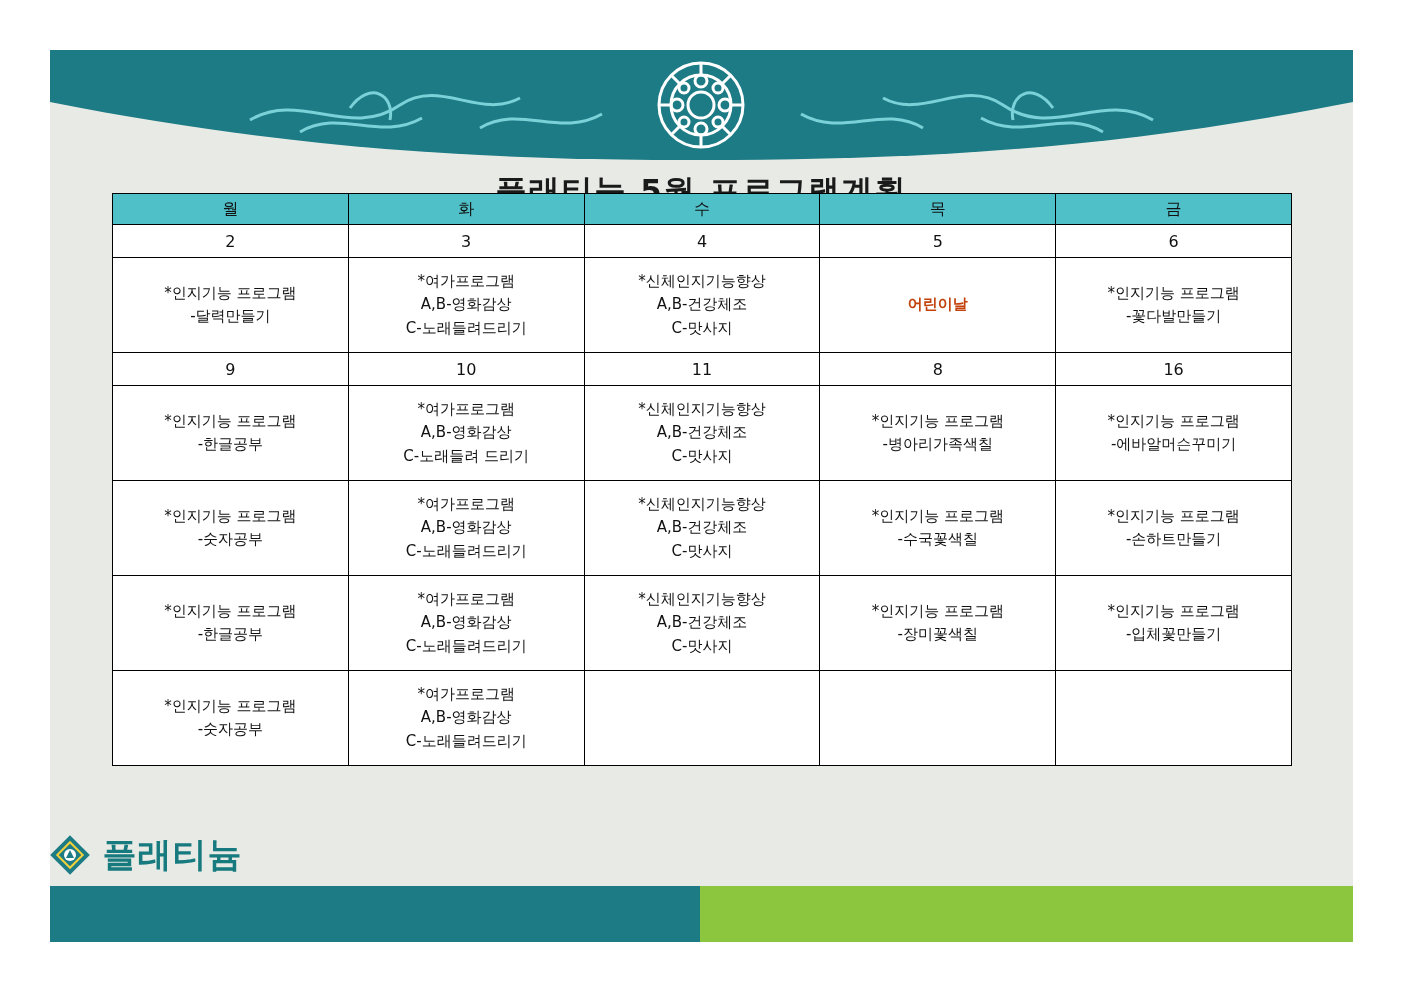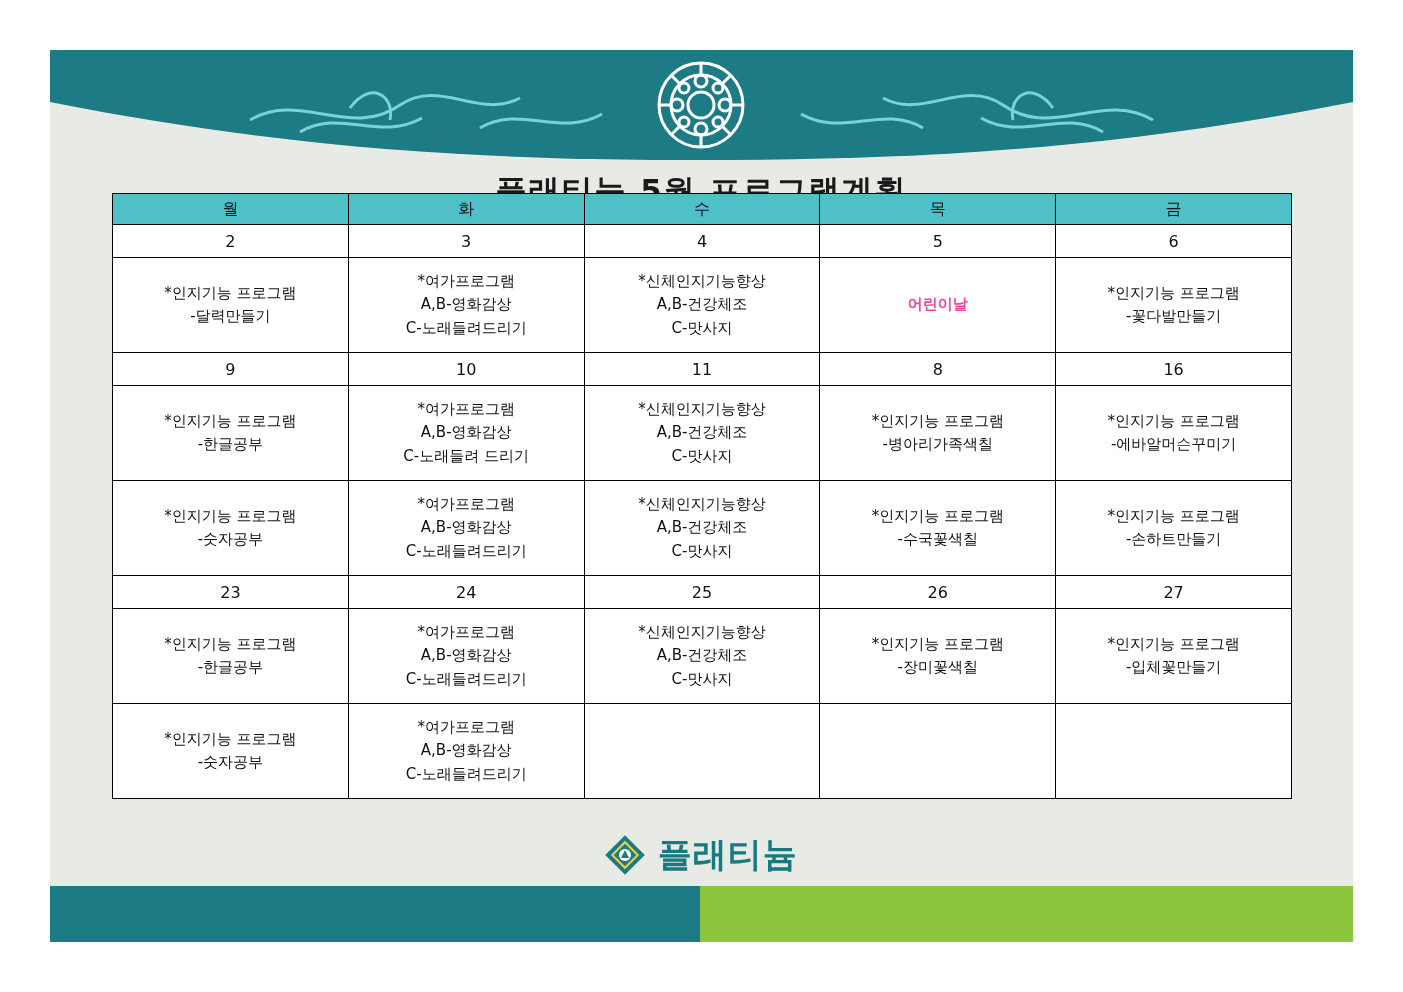--- a/index.html
+++ b/index.html
@@ -91,30 +91,30 @@
     line-height: 1.55;
     color: #111;
     background: #ffffff;
     padding: 4px 6px;
   }
   td.event .ln {
     display: block;
     white-space: nowrap;
   }
   td.event.holiday .ln {
-    color: #ec4899;
+    color: #c2410c;
     font-weight: bold;
   }
   
   .footer-logo {
     position: absolute;
     left: 0;
     bottom: 64px;
     width: 1303px;
-    text-align: center;
+    text-align: left;
     height: 46px;
   }
   .footer-logo .mark {
     display: inline-block;
     vertical-align: middle;
     width: 40px;
     height: 40px;
     position: relative;
     margin-right: 8px;
   }
@@ -286,27 +286,20 @@
                 <span class="ln">*인지기능 프로그램</span>
                 <span class="ln">-수국꽃색칠</span>
               </td>
             <td class="event">
                 <span class="ln">*인지기능 프로그램</span>
                 <span class="ln">-손하트만들기</span>
               </td>
           </tr>
 
           <tr>
-            <td class="daynum">23</td>
-            <td class="daynum">24</td>
-            <td class="daynum">25</td>
-            <td class="daynum">26</td>
-            <td class="daynum">27</td>
-          </tr>
-          <tr>
             <td class="event">
                 <span class="ln">*인지기능 프로그램</span>
                 <span class="ln">-한글공부</span>
               </td>
             <td class="event">
                 <span class="ln">*여가프로그램</span>
                 <span class="ln">A,B-영화감상</span>
                 <span class="ln">C-노래들려드리기</span>
               </td>
             <td class="event">

